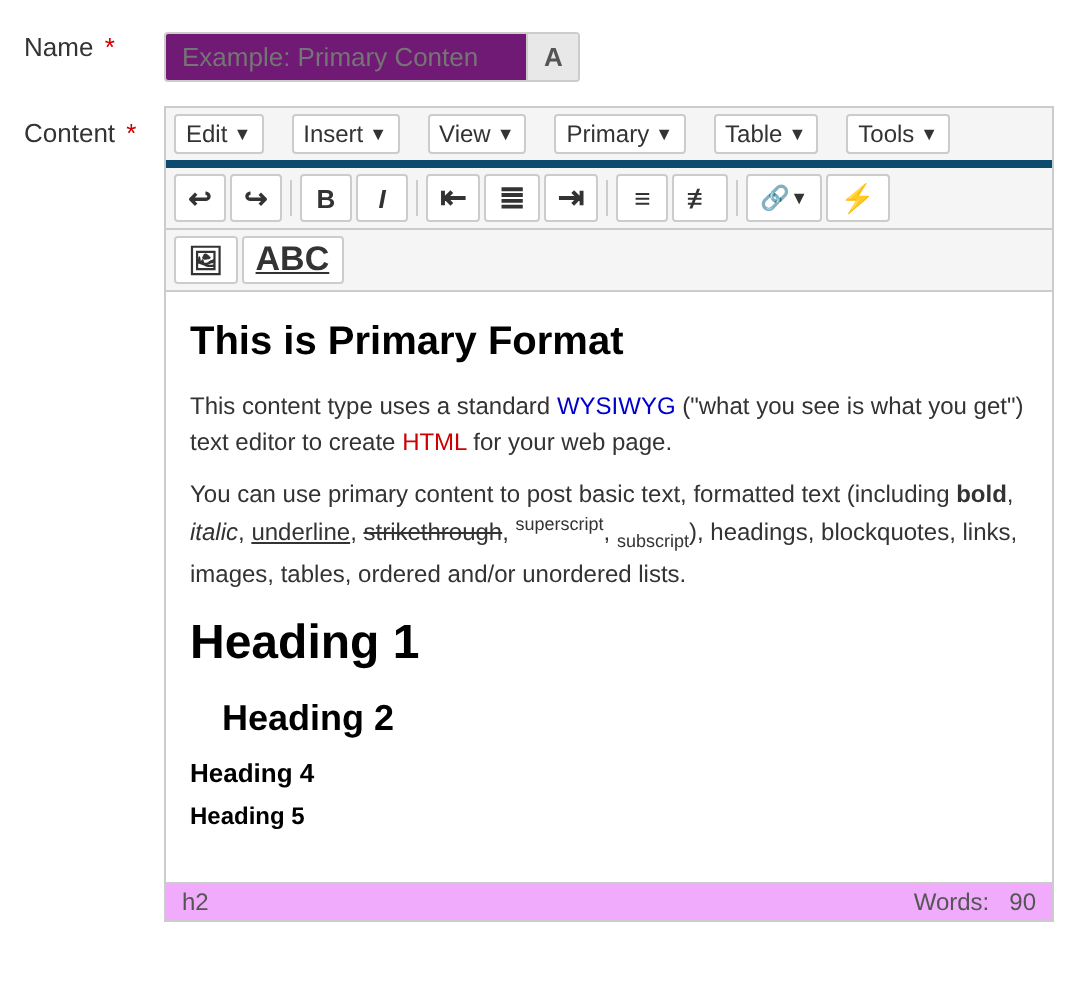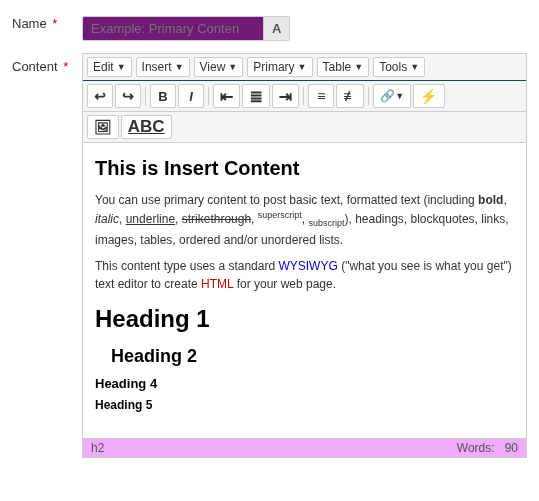--- a/index.html
+++ b/index.html
@@ -66,24 +66,24 @@
       padding-top: 6px;
     }
     .editor-wrapper {
       flex: 1;
       border: 1px solid #ccc;
     }
     .toolbar-row {
       display: flex;
       align-items: center;
       background: #f5f5f5;
-      border-bottom: 1px solid #0c4a6e;
+      border-bottom: 4px solid #0c4a6e;
       padding: 3px 4px;
       flex-wrap: wrap;
-      gap: 4px;
+      gap: 14px;
     }
     .toolbar-btn {
       background: #fff;
       border: 1px solid #ccc;
       border-radius: 2px;
       padding: 2px 5px;
       font-size: 12px;
       cursor: pointer;
       display: inline-flex;
       align-items: center;
@@ -250,38 +250,38 @@
         </button>
         <button class="icon-btn" style="font-size:14px;">⚡</button>
       </div>
 
       <div class="toolbar-row3">
         <button class="icon-btn" style="font-size:14px;">🖼</button>
         <button class="icon-btn" style="font-size:17px; font-weight:bold; text-decoration:underline;">ABC</button>
       </div>
 
       <div class="editor-content scrollbar-area">
-        <div class="editor-title">This is Insert Content</div>
+        <div class="editor-title">This is Primary Format</div>
+        <p class="editor-para">
+          This content type uses a standard
+          <span class="wysiwyg">WYSIWYG</span>
+          ("what you see is what you get") text editor to create
+          <span class="html">HTML</span>
+          for your web page.
+        </p>
         <p class="editor-para">
           You can use primary content to post basic text, formatted text (including
           <span class="bold-text">bold</span>,
           <span class="italic-text">italic</span>,
           <span class="underline-text">underline</span>,
           <span class="strike-text">strikethrough</span>,
           <span class="super-text">superscript</span>,
           <span class="sub-text">subscript</span>), headings,
           blockquotes, links, images, tables, ordered and/or unordered lists.
         </p>
-        <p class="editor-para">
-          This content type uses a standard
-          <span class="wysiwyg">WYSIWYG</span>
-          ("what you see is what you get") text editor to create
-          <span class="html">HTML</span>
-          for your web page.
-        </p>
         <div class="heading1">Heading 1</div>
         <div class="heading2">Heading 2</div>
         <div class="heading4">Heading 4</div>
         <div class="heading5">Heading 5</div>
       </div>
 
       <div class="editor-statusbar">
         <span>h2</span>
         <span>
           <span>Words:</span>

